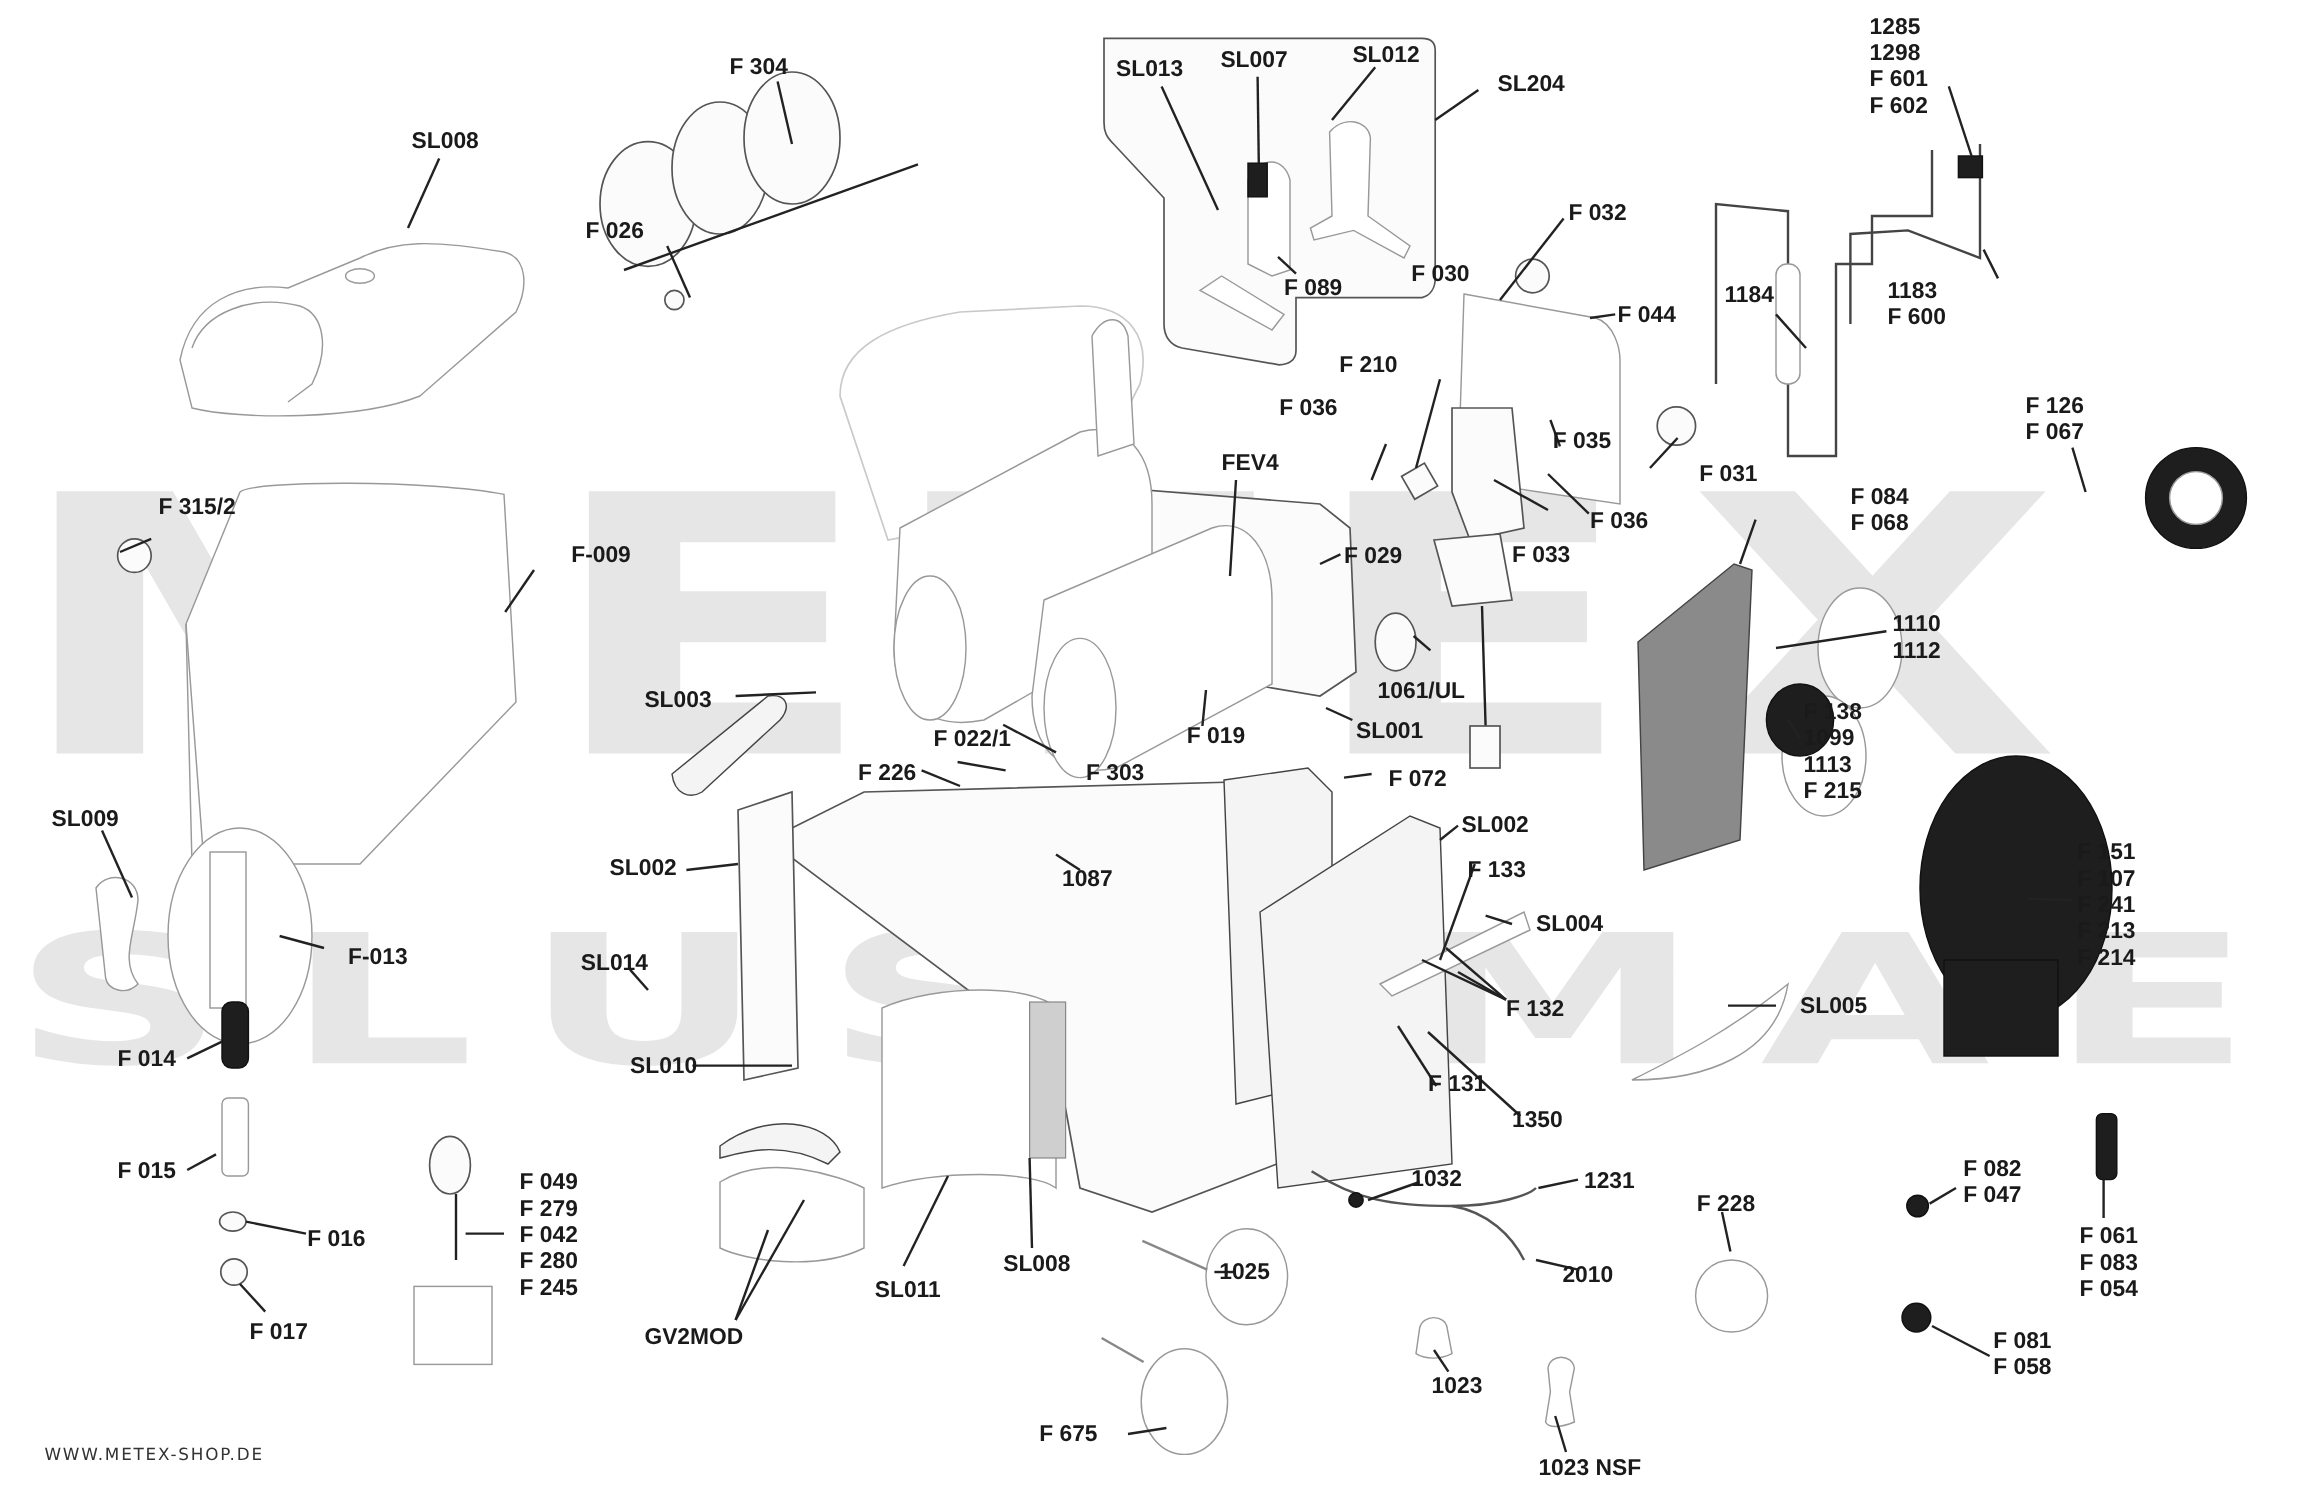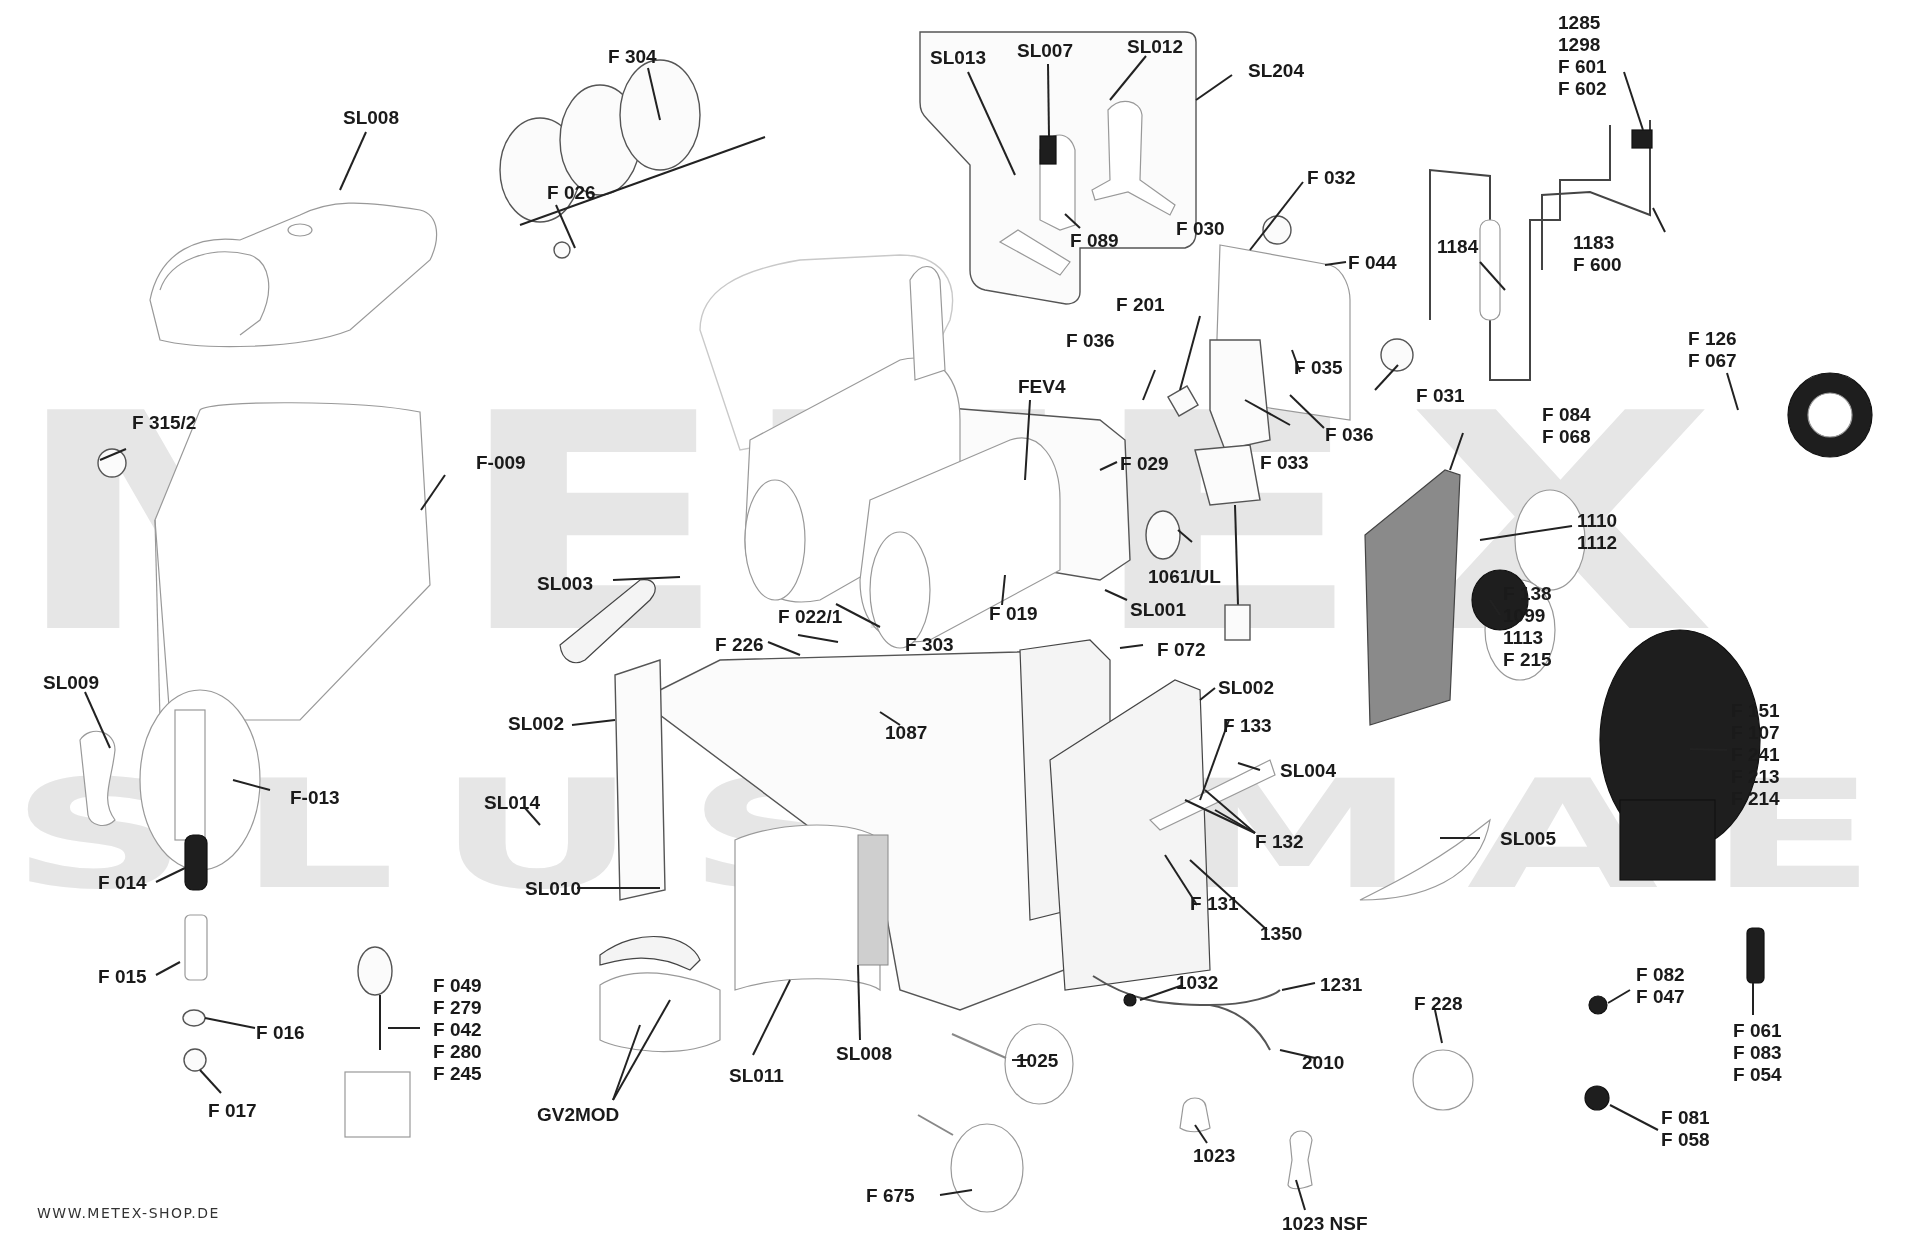--- a/index.html
+++ b/index.html
@@ -230,21 +230,21 @@
       <line class="lead" x1="1305" y1="1210" x2="1296" y2="1180"></line>
     </g>
   </svg>
 
   <div class="lbl" style="left:343px;top:107px">
       <span>SL008</span>
     </div>
   <div class="lbl" style="left:608px;top:46px">
       <span>F 304</span>
     </div>
-  <div class="lbl" style="left:547px;top:182px">
+  <div class="lbl" style="left:488px;top:182px">
       <span>F 026</span>
     </div>
   <div class="lbl" style="left:930px;top:47px">
       <span>SL013</span>
     </div>
   <div class="lbl" style="left:1017px;top:40px">
       <span>SL007</span>
     </div>
   <div class="lbl" style="left:1127px;top:36px">
       <span>SL012</span>
@@ -258,21 +258,21 @@
   <div class="lbl" style="left:1307px;top:167px">
       <span>F 032</span>
     </div>
   <div class="lbl" style="left:1176px;top:218px">
       <span>F 030</span>
     </div>
   <div class="lbl" style="left:1348px;top:252px">
       <span>F 044</span>
     </div>
   <div class="lbl" style="left:1116px;top:294px">
-      <span>F 201</span>
+      <span>F 210</span>
     </div>
   <div class="lbl" style="left:1066px;top:330px">
       <span>F 036</span>
     </div>
   <div class="lbl" style="left:1294px;top:357px">
       <span>F 035</span>
     </div>
   <div class="lbl" style="left:1416px;top:385px">
       <span>F 031</span>
     </div>

